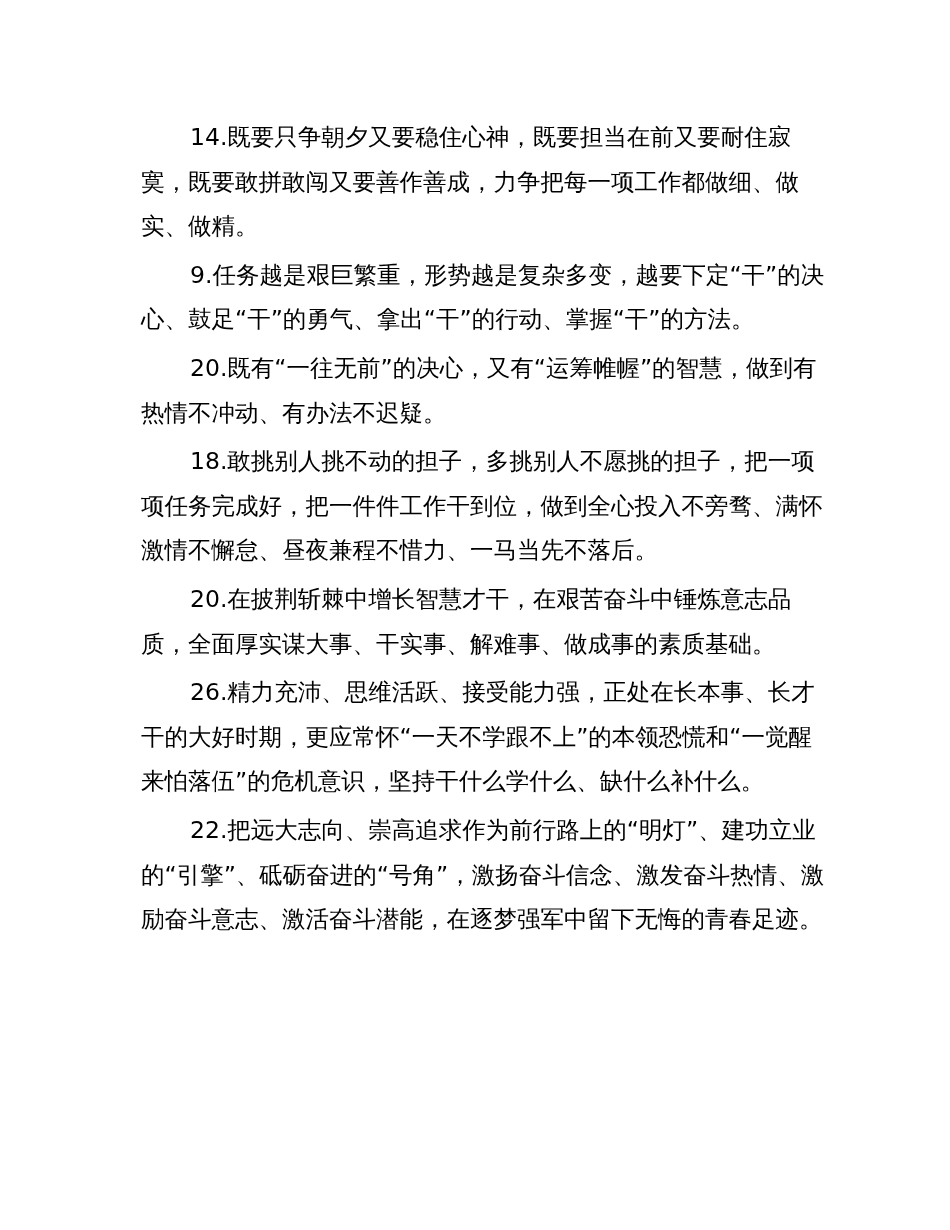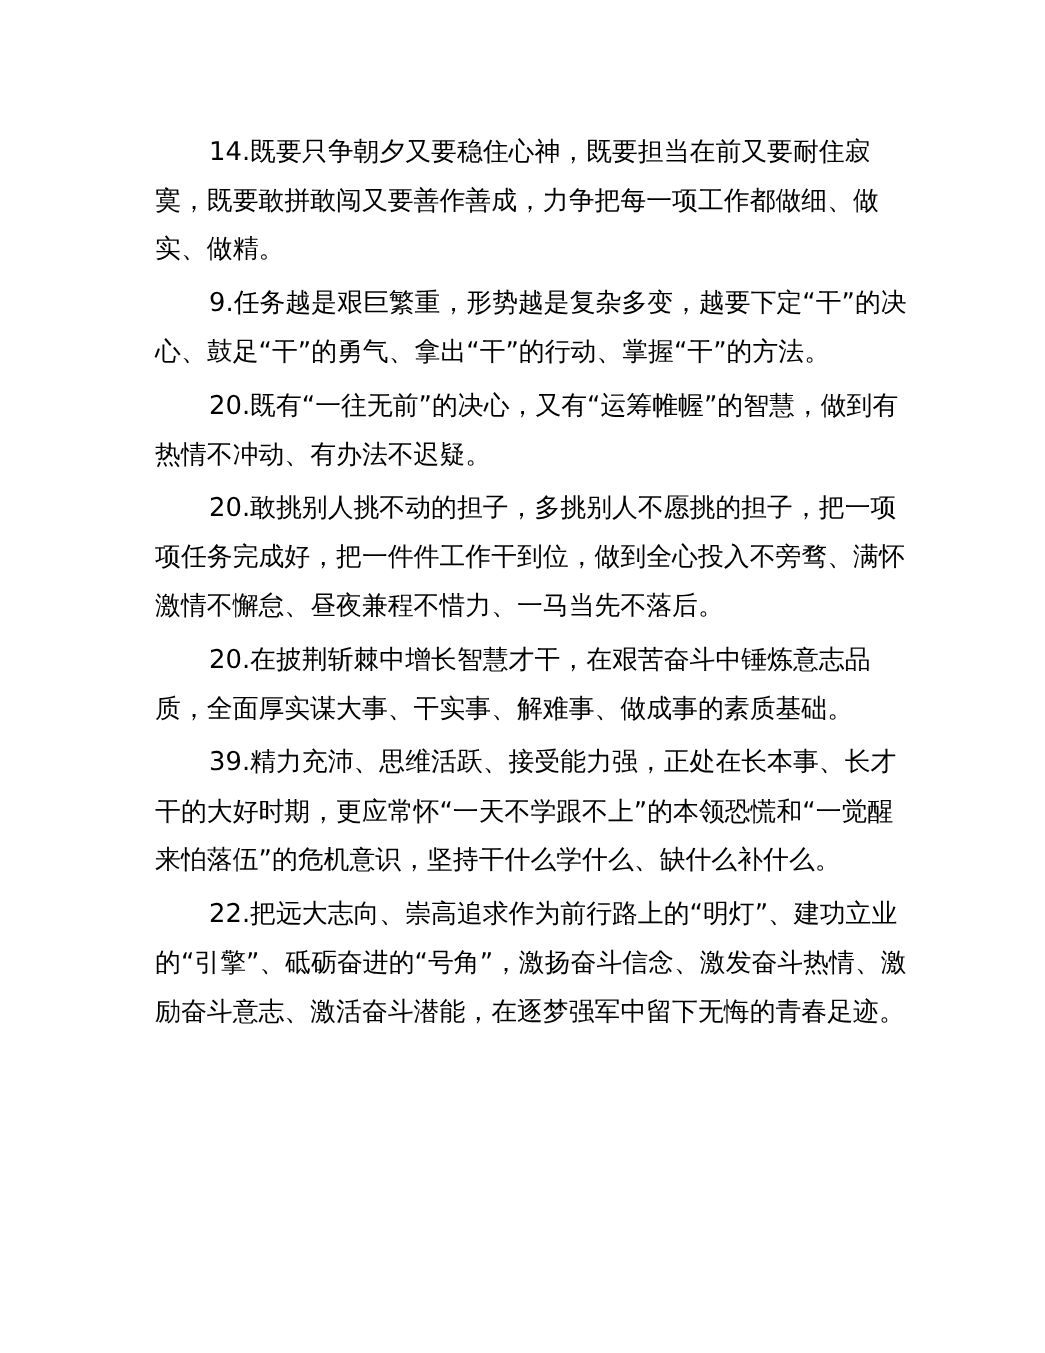--- a/index.html
+++ b/index.html
@@ -32,17 +32,17 @@
       letter-spacing: 0px;
     }
   </style>
 </head>
 <body>
 
 <div class="page">
   <p class="para">14.既要只争朝夕又要稳住心神，既要担当在前又要耐住寂寞，既要敢拼敢闯又要善作善成，力争把每一项工作都做细、做实、做精。</p>
   <p class="para">9.任务越是艰巨繁重，形势越是复杂多变，越要下定“干”的决心、鼓足“干”的勇气、拿出“干”的行动、掌握“干”的方法。</p>
   <p class="para">20.既有“一往无前”的决心，又有“运筹帷幄”的智慧，做到有热情不冲动、有办法不迟疑。</p>
-  <p class="para">20.敢挑别人挑不动的担子，多挑别人不愿挑的担子，把一项项任务完成好，把一件件工作干到位，做到全心投入不旁骛、满怀激情不懈怠、昼夜兼程不惜力、一马当先不落后。</p>
+  <p class="para">18.敢挑别人挑不动的担子，多挑别人不愿挑的担子，把一项项任务完成好，把一件件工作干到位，做到全心投入不旁骛、满怀激情不懈怠、昼夜兼程不惜力、一马当先不落后。</p>
   <p class="para">20.在披荆斩棘中增长智慧才干，在艰苦奋斗中锤炼意志品质，全面厚实谋大事、干实事、解难事、做成事的素质基础。</p>
-  <p class="para">39.精力充沛、思维活跃、接受能力强，正处在长本事、长才干的大好时期，更应常怀“一天不学跟不上”的本领恐慌和“一觉醒来怕落伍”的危机意识，坚持干什么学什么、缺什么补什么。</p>
+  <p class="para">26.精力充沛、思维活跃、接受能力强，正处在长本事、长才干的大好时期，更应常怀“一天不学跟不上”的本领恐慌和“一觉醒来怕落伍”的危机意识，坚持干什么学什么、缺什么补什么。</p>
   <p class="para">22.把远大志向、崇高追求作为前行路上的“明灯”、建功立业的“引擎”、砥砺奋进的“号角”，激扬奋斗信念、激发奋斗热情、激励奋斗意志、激活奋斗潜能，在逐梦强军中留下无悔的青春足迹。</p>
 </div>
 
 </body></html>

